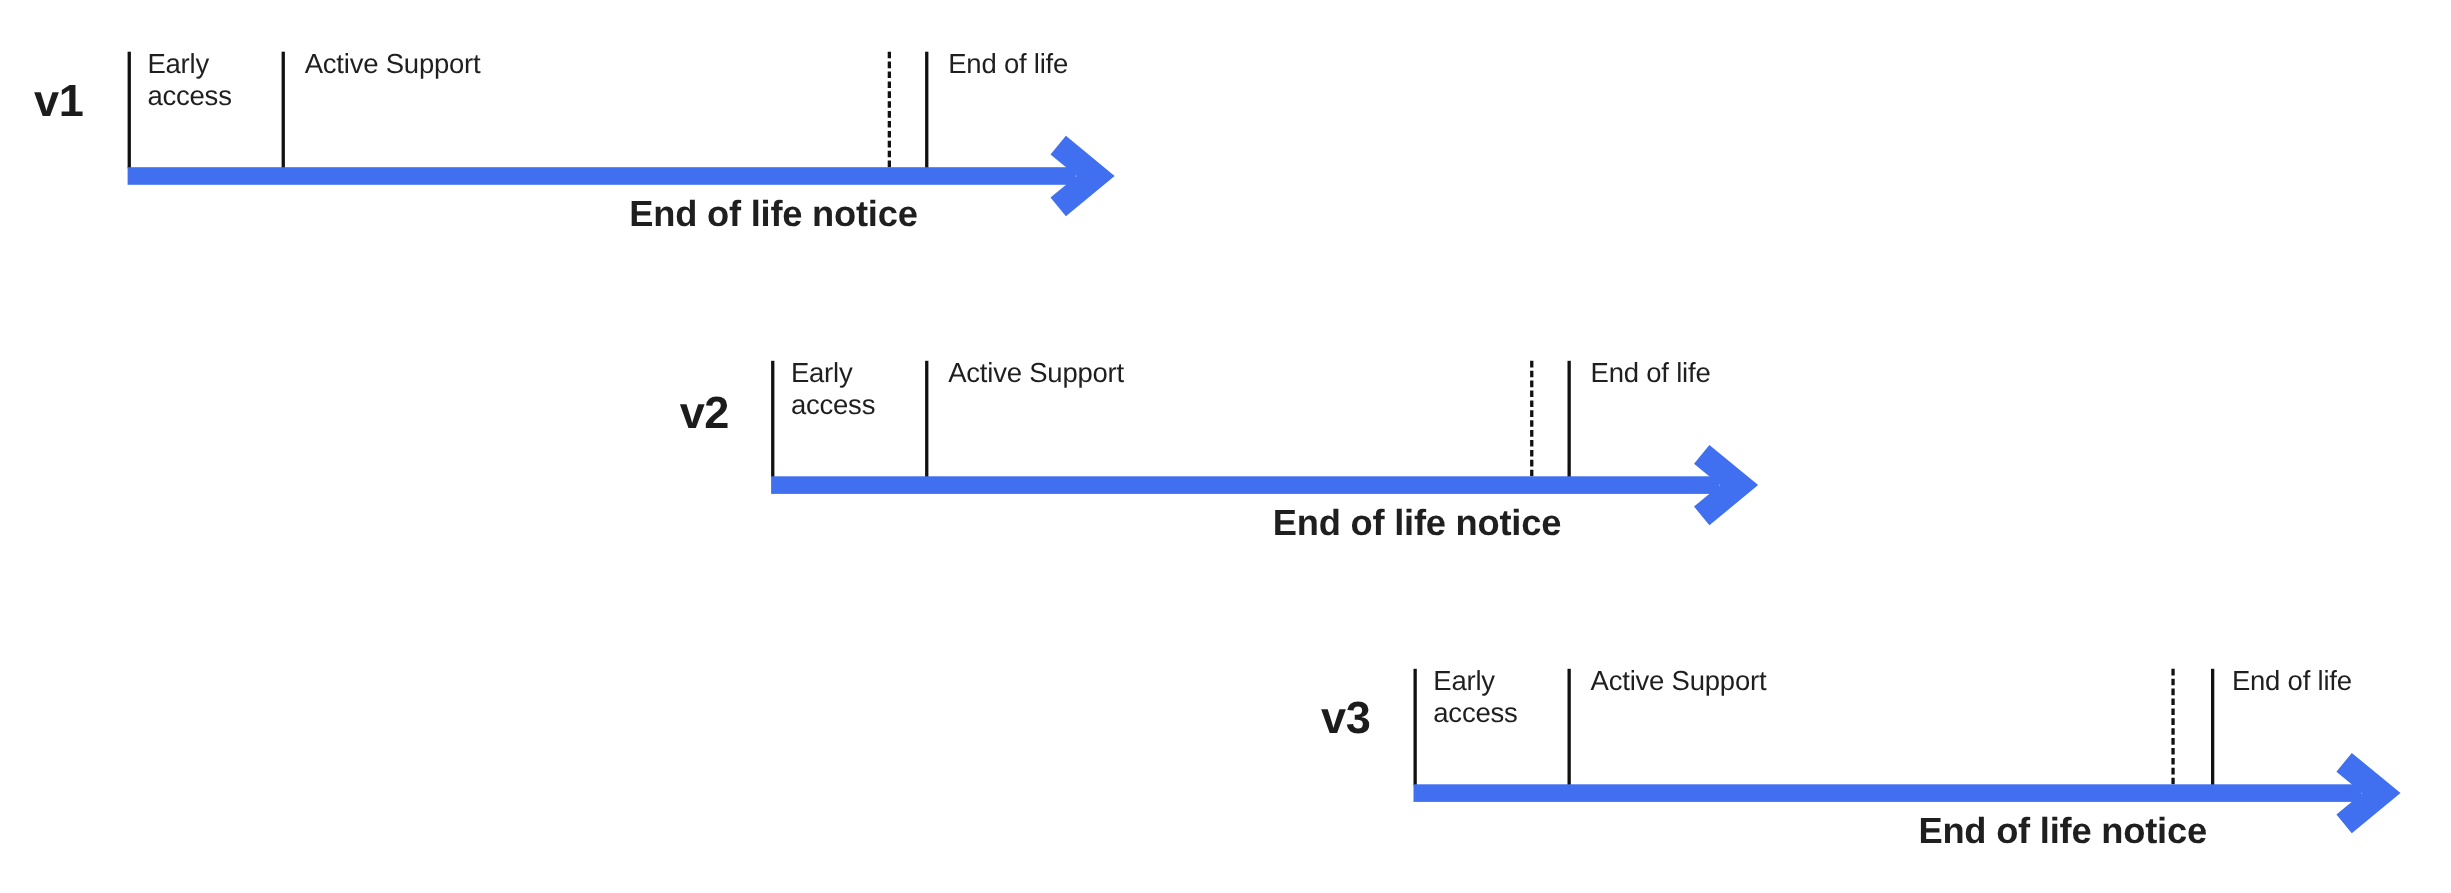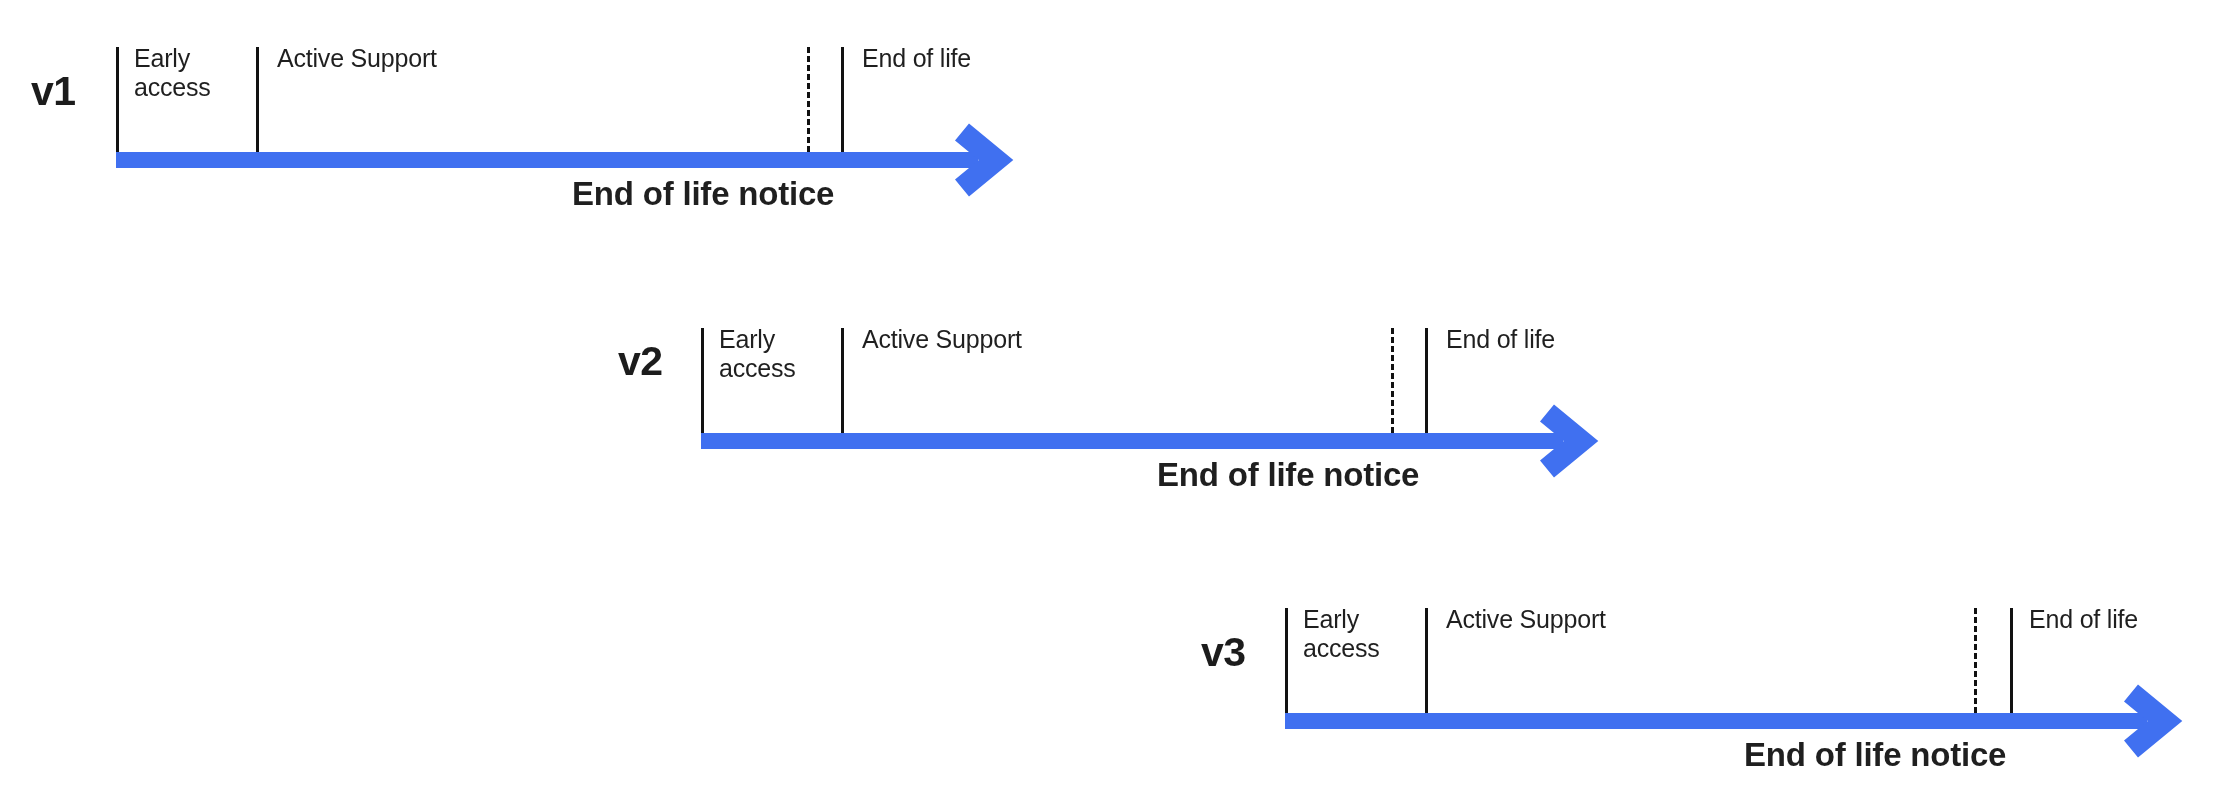--- a/index.html
+++ b/index.html
@@ -110,21 +110,21 @@
       <svg width="66" height="68" viewBox="0 0 66 68">
         <path d="M 4 6 L 38 34 L 4 62" fill="none" stroke="#4070f0" stroke-width="22" stroke-linecap="butt" stroke-linejoin="miter"></path>
       </svg>
     </div>
 
     <div class="notice-label" style="left:572px; top:176px;">End of life notice</div>
   </div>
 
   <div class="tl-row" style="left:0px; top:281px; width:1700px; height:230px;">
 
-    <div class="ver-label" style="left:618px; top:60px;">v2</div>
+    <div class="ver-label" style="left:618px; top:74px;">v2</div>
 
     <div class="vtick" style="left:701px; top:47px; height:106px;"></div>
     <div class="vtick" style="left:841px; top:47px; height:106px;"></div>
     <div class="vtick dashed" style="left:1391px; top:47px; height:105px;"></div>
     <div class="vtick" style="left:1425px; top:47px; height:106px;"></div>
 
     <div class="phase-label" style="left:719px; top:44px;">Early
 access</div>
     <div class="phase-label" style="left:862px; top:44px;">Active Support</div>
     <div class="phase-label" style="left:1446px; top:44px;">End of life</div>

